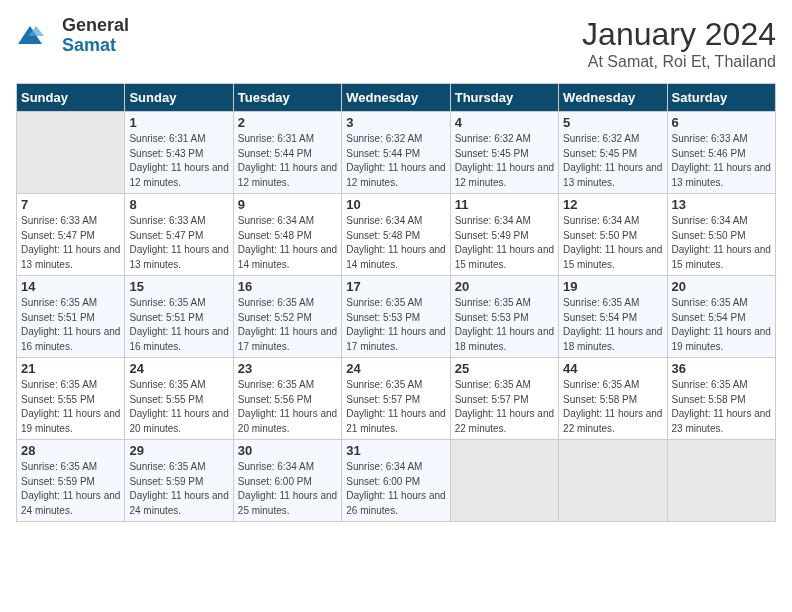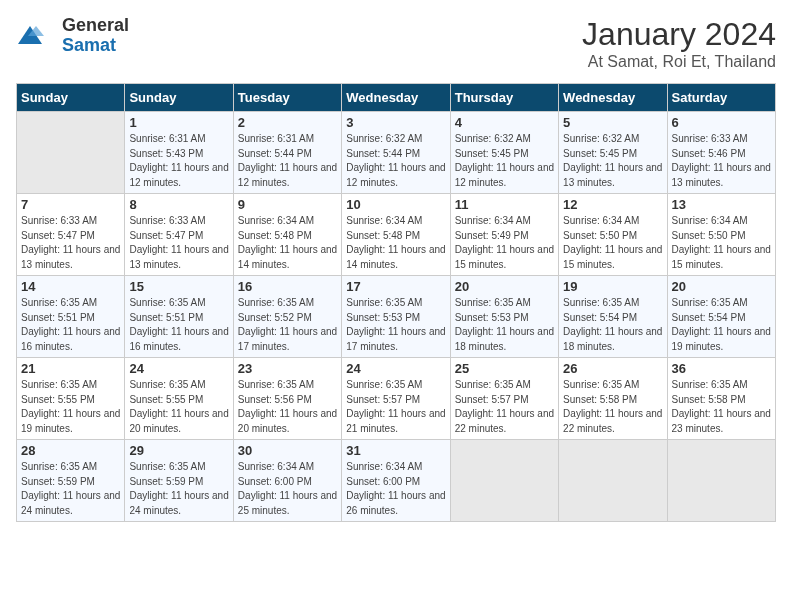--- a/index.html
+++ b/index.html
@@ -224,21 +224,21 @@
         </td>
         <td>
           <span class="day-number">24</span>
           <div class="day-detail">Sunrise: 6:35 AM<br>Sunset: 5:57 PM<br>Daylight: 11 hours and 21 minutes.</div>
         </td>
         <td>
           <span class="day-number">25</span>
           <div class="day-detail">Sunrise: 6:35 AM<br>Sunset: 5:57 PM<br>Daylight: 11 hours and 22 minutes.</div>
         </td>
         <td>
-          <span class="day-number">26</span>
+          <span class="day-number">44</span>
           <div class="day-detail">Sunrise: 6:35 AM<br>Sunset: 5:58 PM<br>Daylight: 11 hours and 22 minutes.</div>
         </td>
         <td>
           <span class="day-number">36</span>
           <div class="day-detail">Sunrise: 6:35 AM<br>Sunset: 5:58 PM<br>Daylight: 11 hours and 23 minutes.</div>
         </td>
       </tr>
       <tr>
         <td>
           <span class="day-number">28</span>

